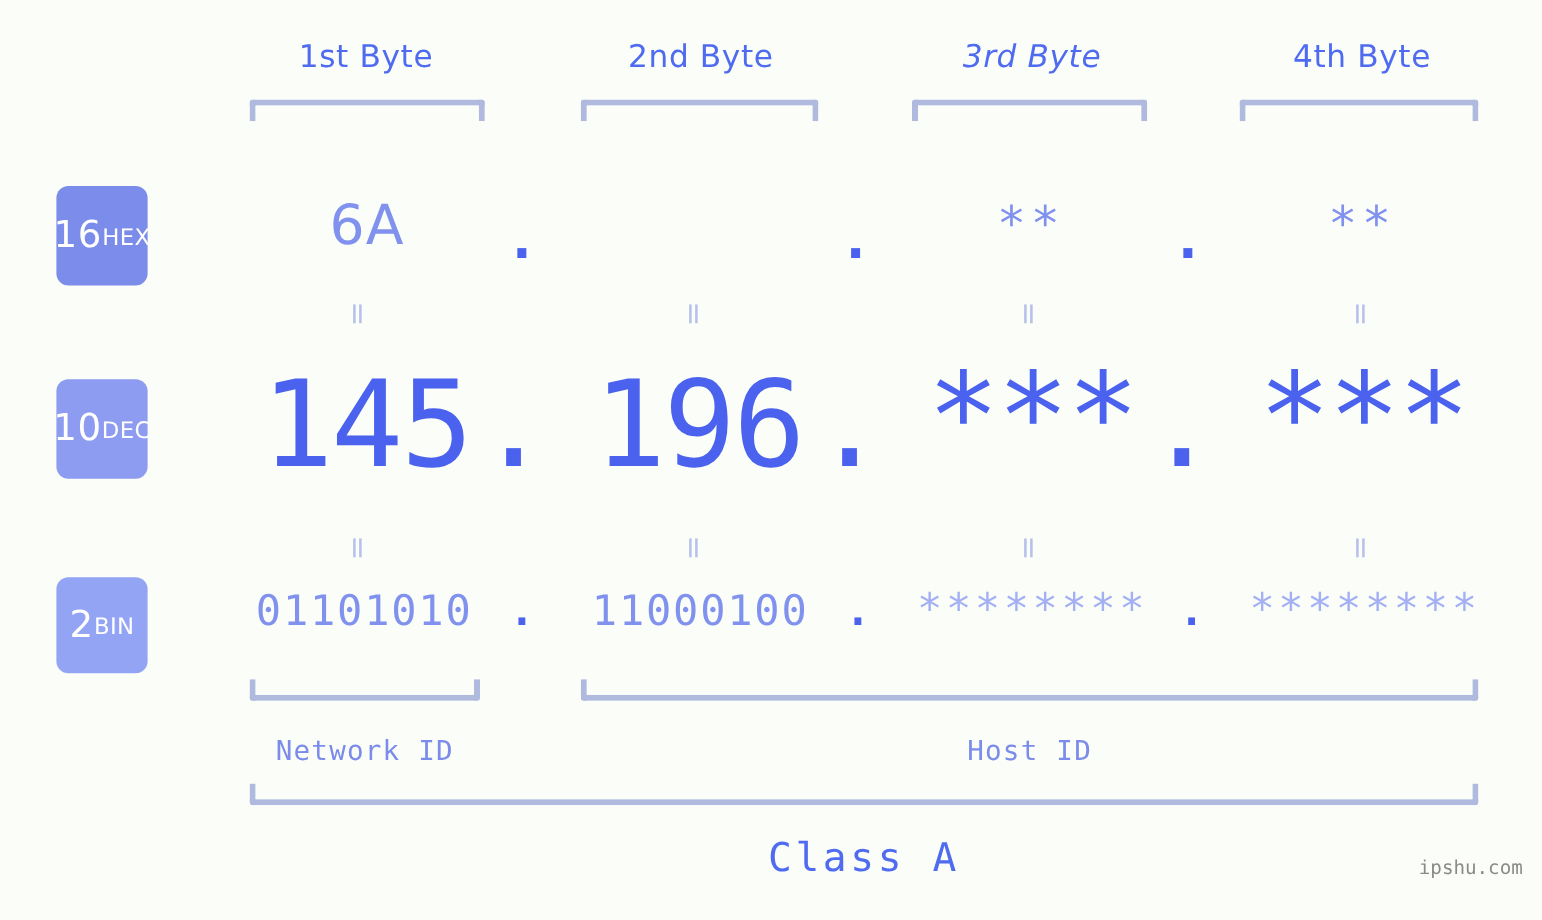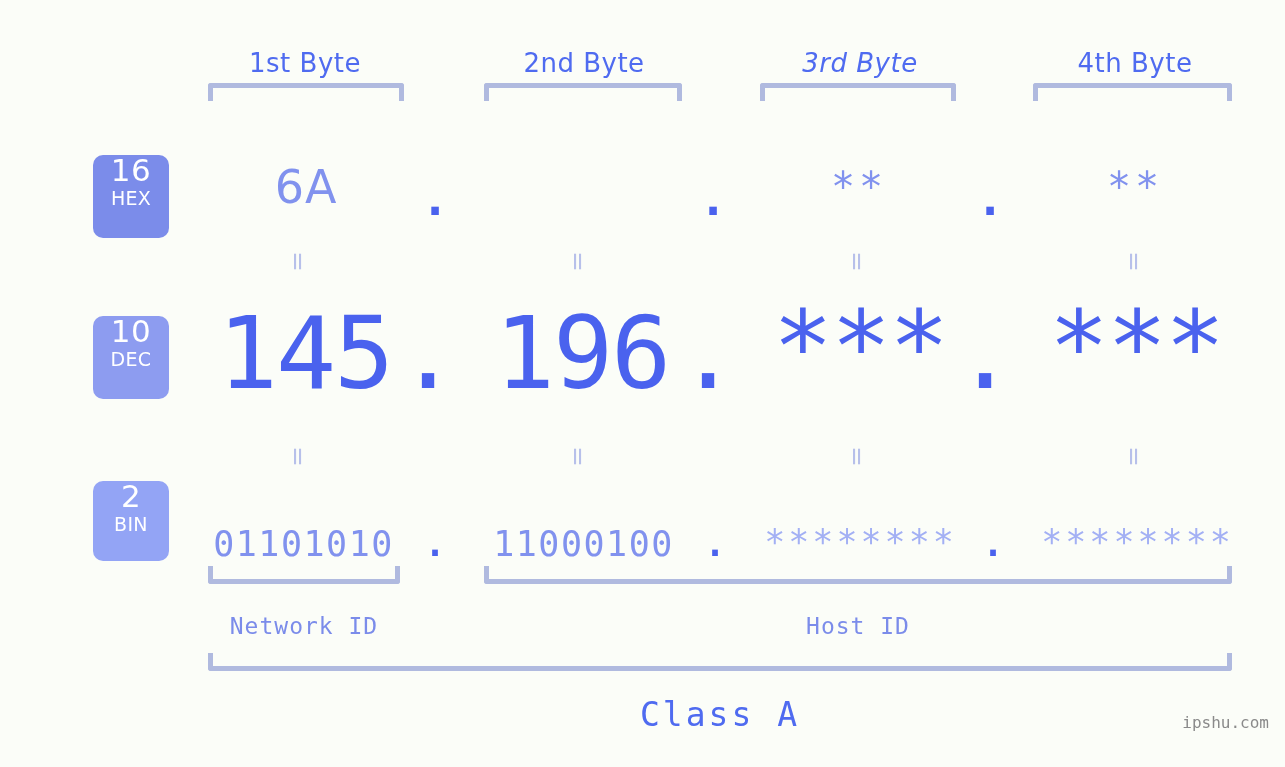--- a/index.html
+++ b/index.html
@@ -15,21 +15,21 @@
   }
   .stage {
     position: relative;
     width: 1285px;
     height: 767px;
   }
 
   
   .byte-label {
     position: absolute;
-    top: 48px;
+    top: 33px;
     text-align: center;
     font-family: "DejaVu Sans", sans-serif;
     font-size: 26px;
     color: #4f6bf0;
     letter-spacing: 0.5px;
     white-space: nowrap;
   }
 
   
   .bracket-down {
@@ -57,24 +57,23 @@
 
   
   .badge {
     position: absolute;
     left: 47px;
     width: 76px;
     border-radius: 10px;
     color: #ffffff;
     text-align: center;
     display: flex;
-    flex-direction: column;
+    justify-content: center;
     align-items: center;
     line-height: 1;
-    margin-left: 46px;
   }
   .badge .num {
     font-family: "DejaVu Sans", sans-serif;
     font-size: 31px;
     font-weight: 400;
     letter-spacing: 0.5px;
   }
   .badge .nm {
     font-family: "DejaVu Sans", sans-serif;
     font-size: 19px;
@@ -126,21 +125,21 @@
     color: #4a62ee;
     letter-spacing: -2px;
   }
   #row-dec .dot {
     font-family: "DejaVu Sans Mono", monospace;
     font-size: 100px;
     color: #4a62ee;
   }
 
   
-  #row-bin { top: 516px; height: 60px; }
+  #row-bin { top: 482px; height: 60px; }
   #row-bin .val {
     font-family: "DejaVu Sans Mono", monospace;
     font-size: 35px;
     color: #8192ee;
     letter-spacing: 1.5px;
   }
   #row-bin .val.mask {
     color: #a3b0f4;
     letter-spacing: 3px;
   }

